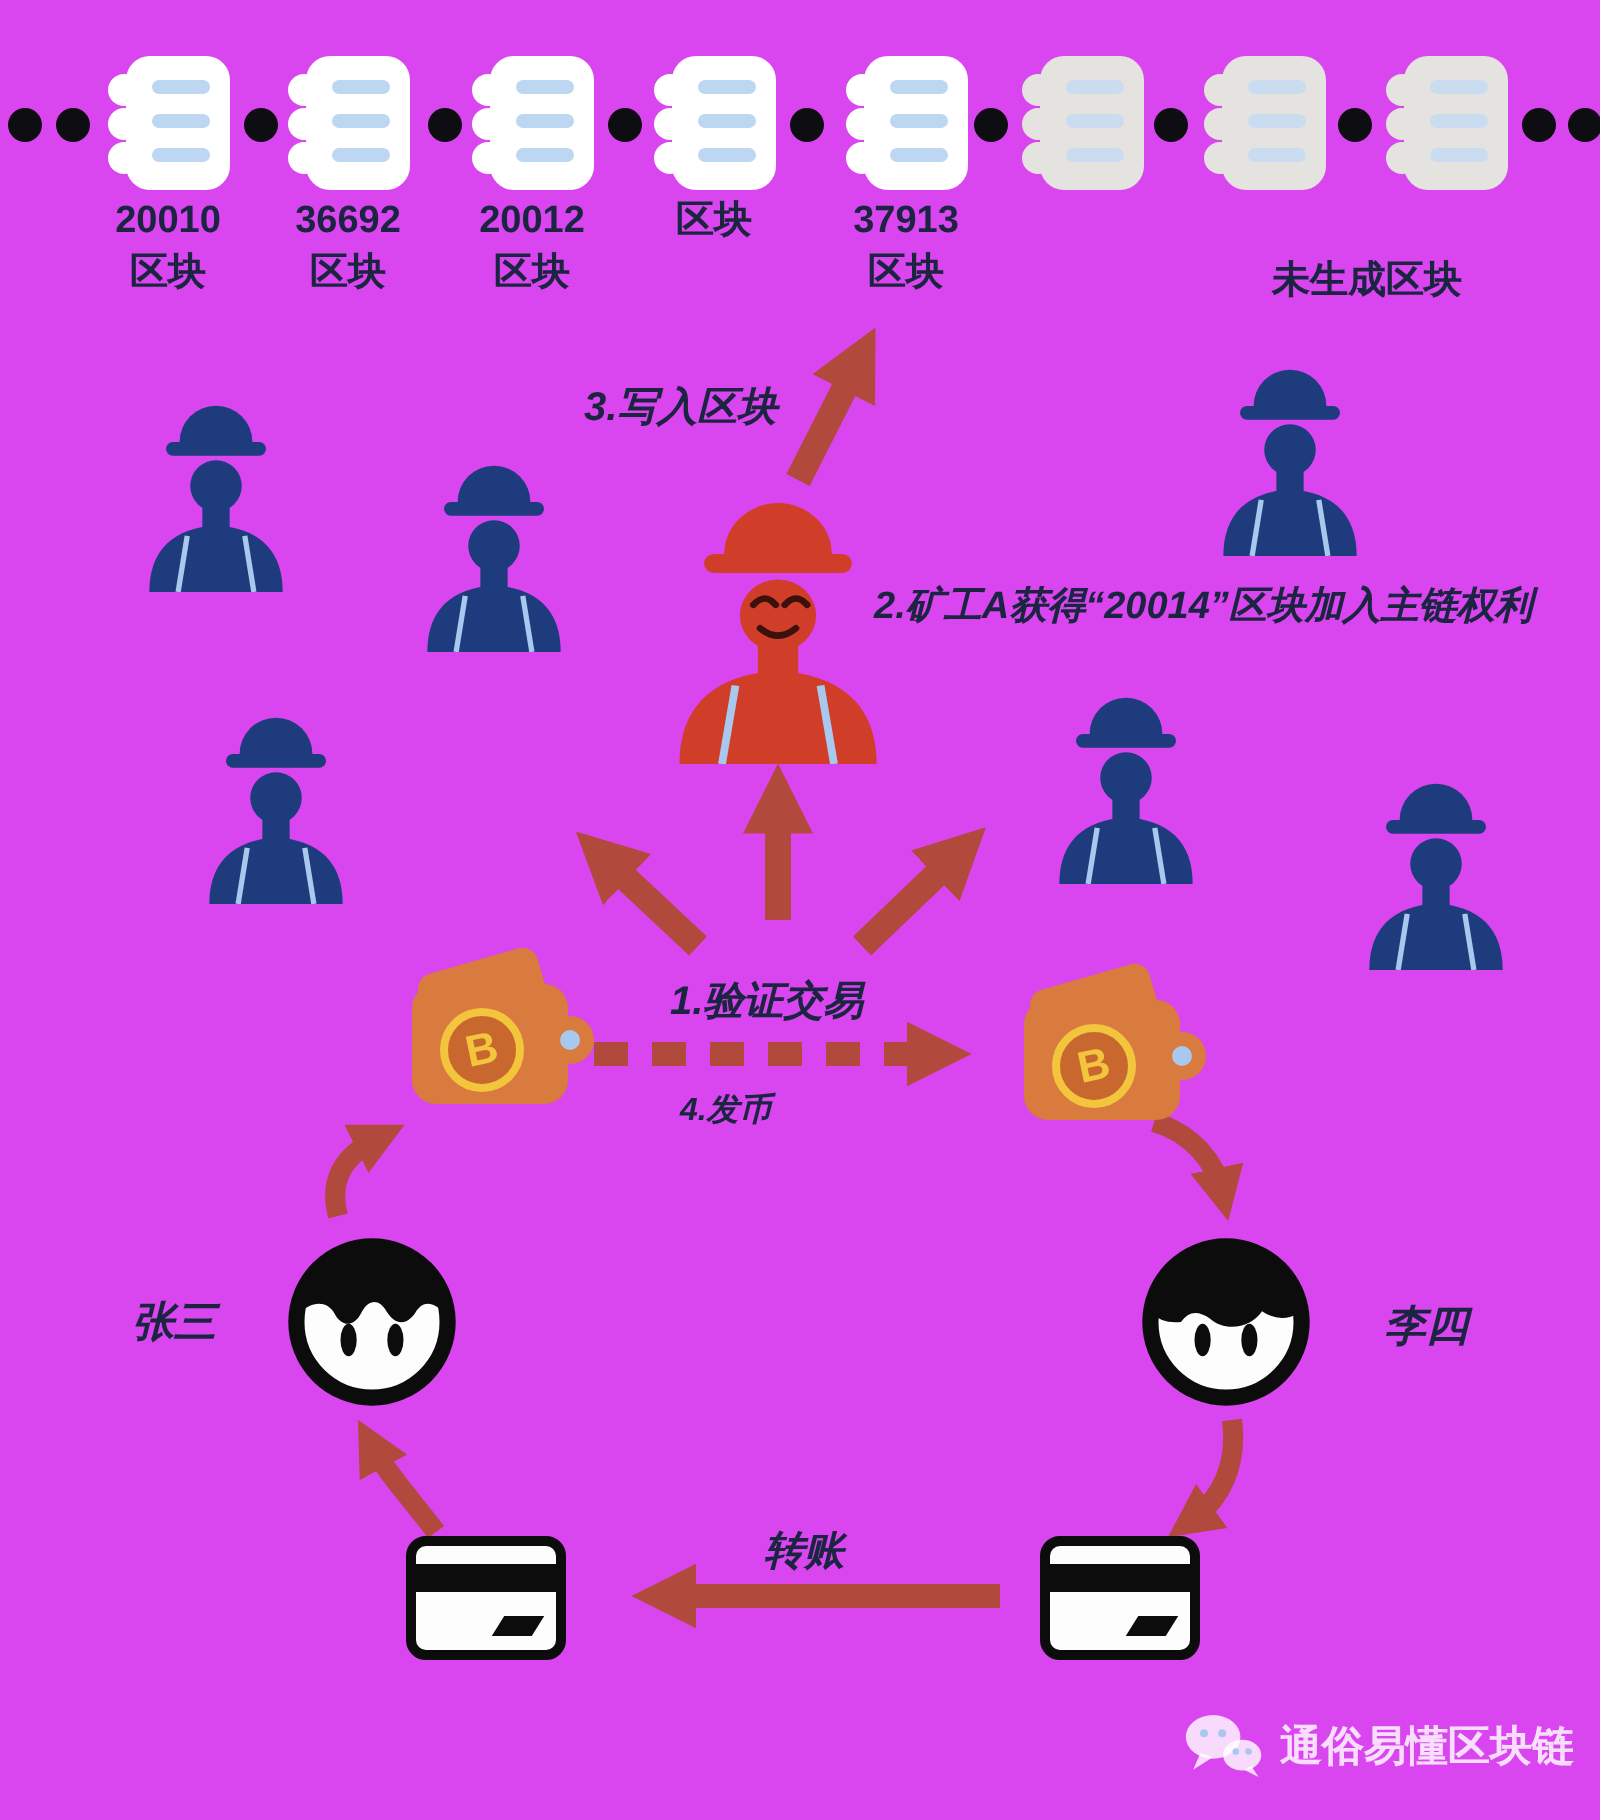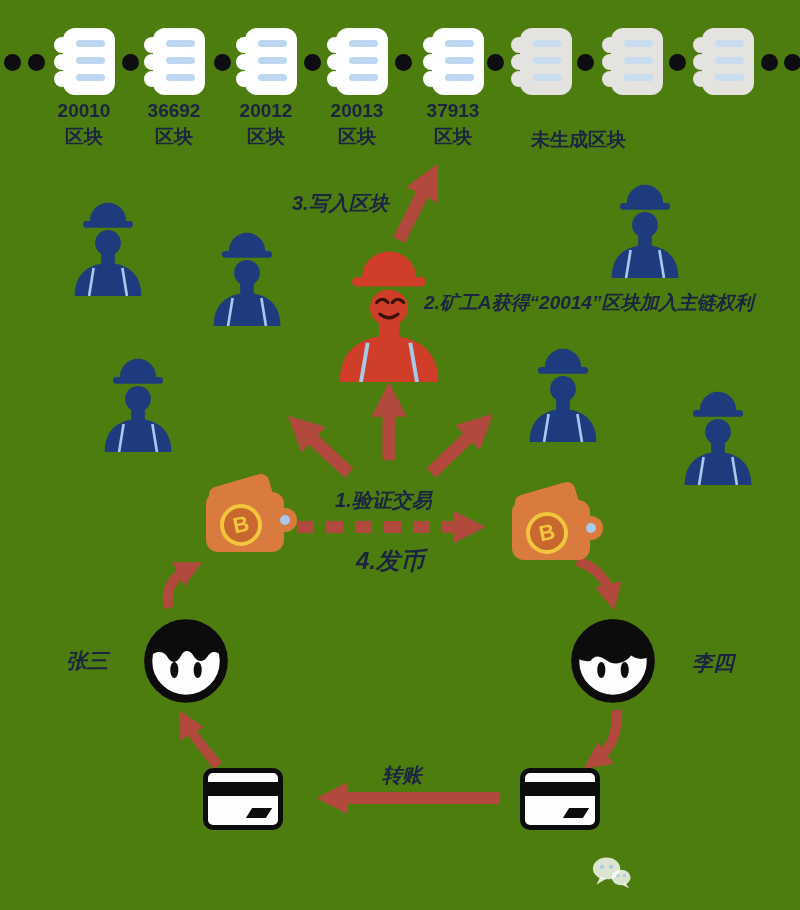--- a/index.html
+++ b/index.html
@@ -1,35 +1,35 @@
 <!DOCTYPE html>
 <html><head>
 <meta charset="utf-8">
 <style>
   html,body{margin:0;padding:0;}
   .stage{
     position:relative;width:800px;height:910px;overflow:hidden;
-    background:#4d7c0f;
+    background:#d946ef;
     font-family:"Liberation Sans","DejaVu Sans",sans-serif;
     font-weight:bold;color:#1b2440;
   }
   .abs{position:absolute;}
   
   .dot{position:absolute;top:54px;width:17px;height:17px;border-radius:50%;background:#0d0d12;}
   .block{position:absolute;top:28px;width:62px;height:67px;}
   .block .page{position:absolute;left:10px;top:0;right:0;bottom:0;border-radius:12px;background:#fff;}
   .block .ring{position:absolute;left:1px;width:16px;height:16px;border-radius:50%;background:#fff;}
   .block .r1{top:9px}.block .r2{top:26px}.block .r3{top:43px}
   .block .ln{position:absolute;left:23px;right:10px;height:7px;border-radius:4px;background:#bdd7f3;}
   .block .l1{top:12px}.block .l2{top:29px}.block .l3{top:46px}
   .block.gray .page,.block.gray .ring{background:#e4e3e0;}
   .block.gray .ln{background:#c9dcf0;}
   .blk-label{position:absolute;top:98px;width:120px;text-align:center;font-size:19px;line-height:26px;}
   .blk-label span{display:block;}
-  .ungen-label{position:absolute;top:127px;left:531px;width:200px;text-align:left;font-size:19px;}
+  .ungen-label{position:absolute;top:127px;left:531px;width:200px;text-align:right;font-size:19px;}
   
   .t{position:absolute;white-space:nowrap;font-style:italic;}
   
   .wallet{position:absolute;width:78px;height:74px;}
   .wallet .flap{position:absolute;left:4px;top:2px;width:62px;height:30px;border-radius:8px;background:#d97a3e;transform:rotate(-16deg);}
   .wallet .body{position:absolute;left:0;top:14px;width:78px;height:60px;border-radius:12px;background:#d97a3e;}
   .wallet .tab{position:absolute;right:-13px;top:30px;width:26px;height:24px;border-radius:0 12px 12px 0;background:#d97a3e;}
   .wallet .hole{position:absolute;right:-6px;top:37px;width:10px;height:10px;border-radius:50%;background:#a9c8ee;}
   .wallet .btc{position:absolute;left:14px;top:26px;width:34px;height:34px;border-radius:50%;border:4px solid #f3c53d;background:#c8682f;display:flex;align-items:center;justify-content:center;}
   .wallet .btc b{color:#f3c53d;font-size:22px;transform:rotate(-12deg);line-height:1;}
@@ -185,21 +185,20 @@
     </div>
   <div class="blk-label" style="left:114px">
       <span>36692</span>
       <span>区块</span>
     </div>
   <div class="blk-label" style="left:206px">
       <span>20012</span>
       <span>区块</span>
     </div>
   <div class="blk-label" style="left:297px">
-      <span>20013</span>
       <span>区块</span>
     </div>
   <div class="blk-label" style="left:393px">
       <span>37913</span>
       <span>区块</span>
     </div>
   <div class="ungen-label">未生成区块</div>
 
   <svg class="abs" style="left:70px;top:196px;color:#1e3b7d" width="76" height="100" viewBox="0 0 100 132">
       <use href="#miner"></use>
@@ -219,23 +218,23 @@
   <svg class="abs" style="left:680px;top:385px;color:#1e3b7d" width="76" height="100" viewBox="0 0 100 132">
       <use href="#miner"></use>
     </svg>
 
   <svg class="abs" style="left:333px;top:242px;color:#d03d28" width="112" height="140" viewBox="0 0 100 132" preserveAspectRatio="none">
     <use href="#miner"></use>
     <path d="M39,57 q5,-6 10,0 M53,57 q5,-6 10,0 M42,68 q8,7 16,0" fill="none" stroke="#3a120b" stroke-width="3" stroke-linecap="round"></path>
   </svg>
 
   <div class="t" style="left:292px;top:190px;font-size:20px">3.写入区块</div>
-  <div class="t" style="left:424px;top:290px;font-size:19px">2.矿工A获得“20014”区块加入主链权利</div>
+  <div class="t" style="left:437px;top:290px;font-size:19px">2.矿工A获得“20014”区块加入主链权利</div>
   <div class="t" style="left:335px;top:487px;width:110px;font-size:20px">1.验证交易</div>
-  <div class="t" style="left:340px;top:545px;width:100px;text-align:center;font-size:24px">4.发币</div>
+  <div class="t" style="left:340px;top:545px;width:100px;font-size:16px">4.发币</div>
   <div class="t" style="left:352px;top:762px;width:100px;text-align:center;font-size:20px">转账</div>
 
   <div class="wallet" style="left:206px;top:478px">
     <div class="flap"></div>
     <div class="body"></div>
     <div class="tab"></div>
     <div class="hole"></div>
     <div class="btc">
         <b>B</b>
       </div>
@@ -276,15 +275,16 @@
         <ellipse cx="32" cy="23" rx="10.5" ry="8.5"></ellipse>
         <path d="M37,29 L41,35 L33,31 Z"></path>
       </g>
       <g fill="#a9c8ee">
         <circle cx="11" cy="11" r="2.2"></circle>
         <circle cx="21" cy="11" r="2.2"></circle>
         <circle cx="28.5" cy="21" r="1.8"></circle>
         <circle cx="35.5" cy="21" r="1.8"></circle>
       </g>
     </svg>
+    <span>通俗易懂区块链</span>
   </div>
 
 </div>
 
 </body></html>

